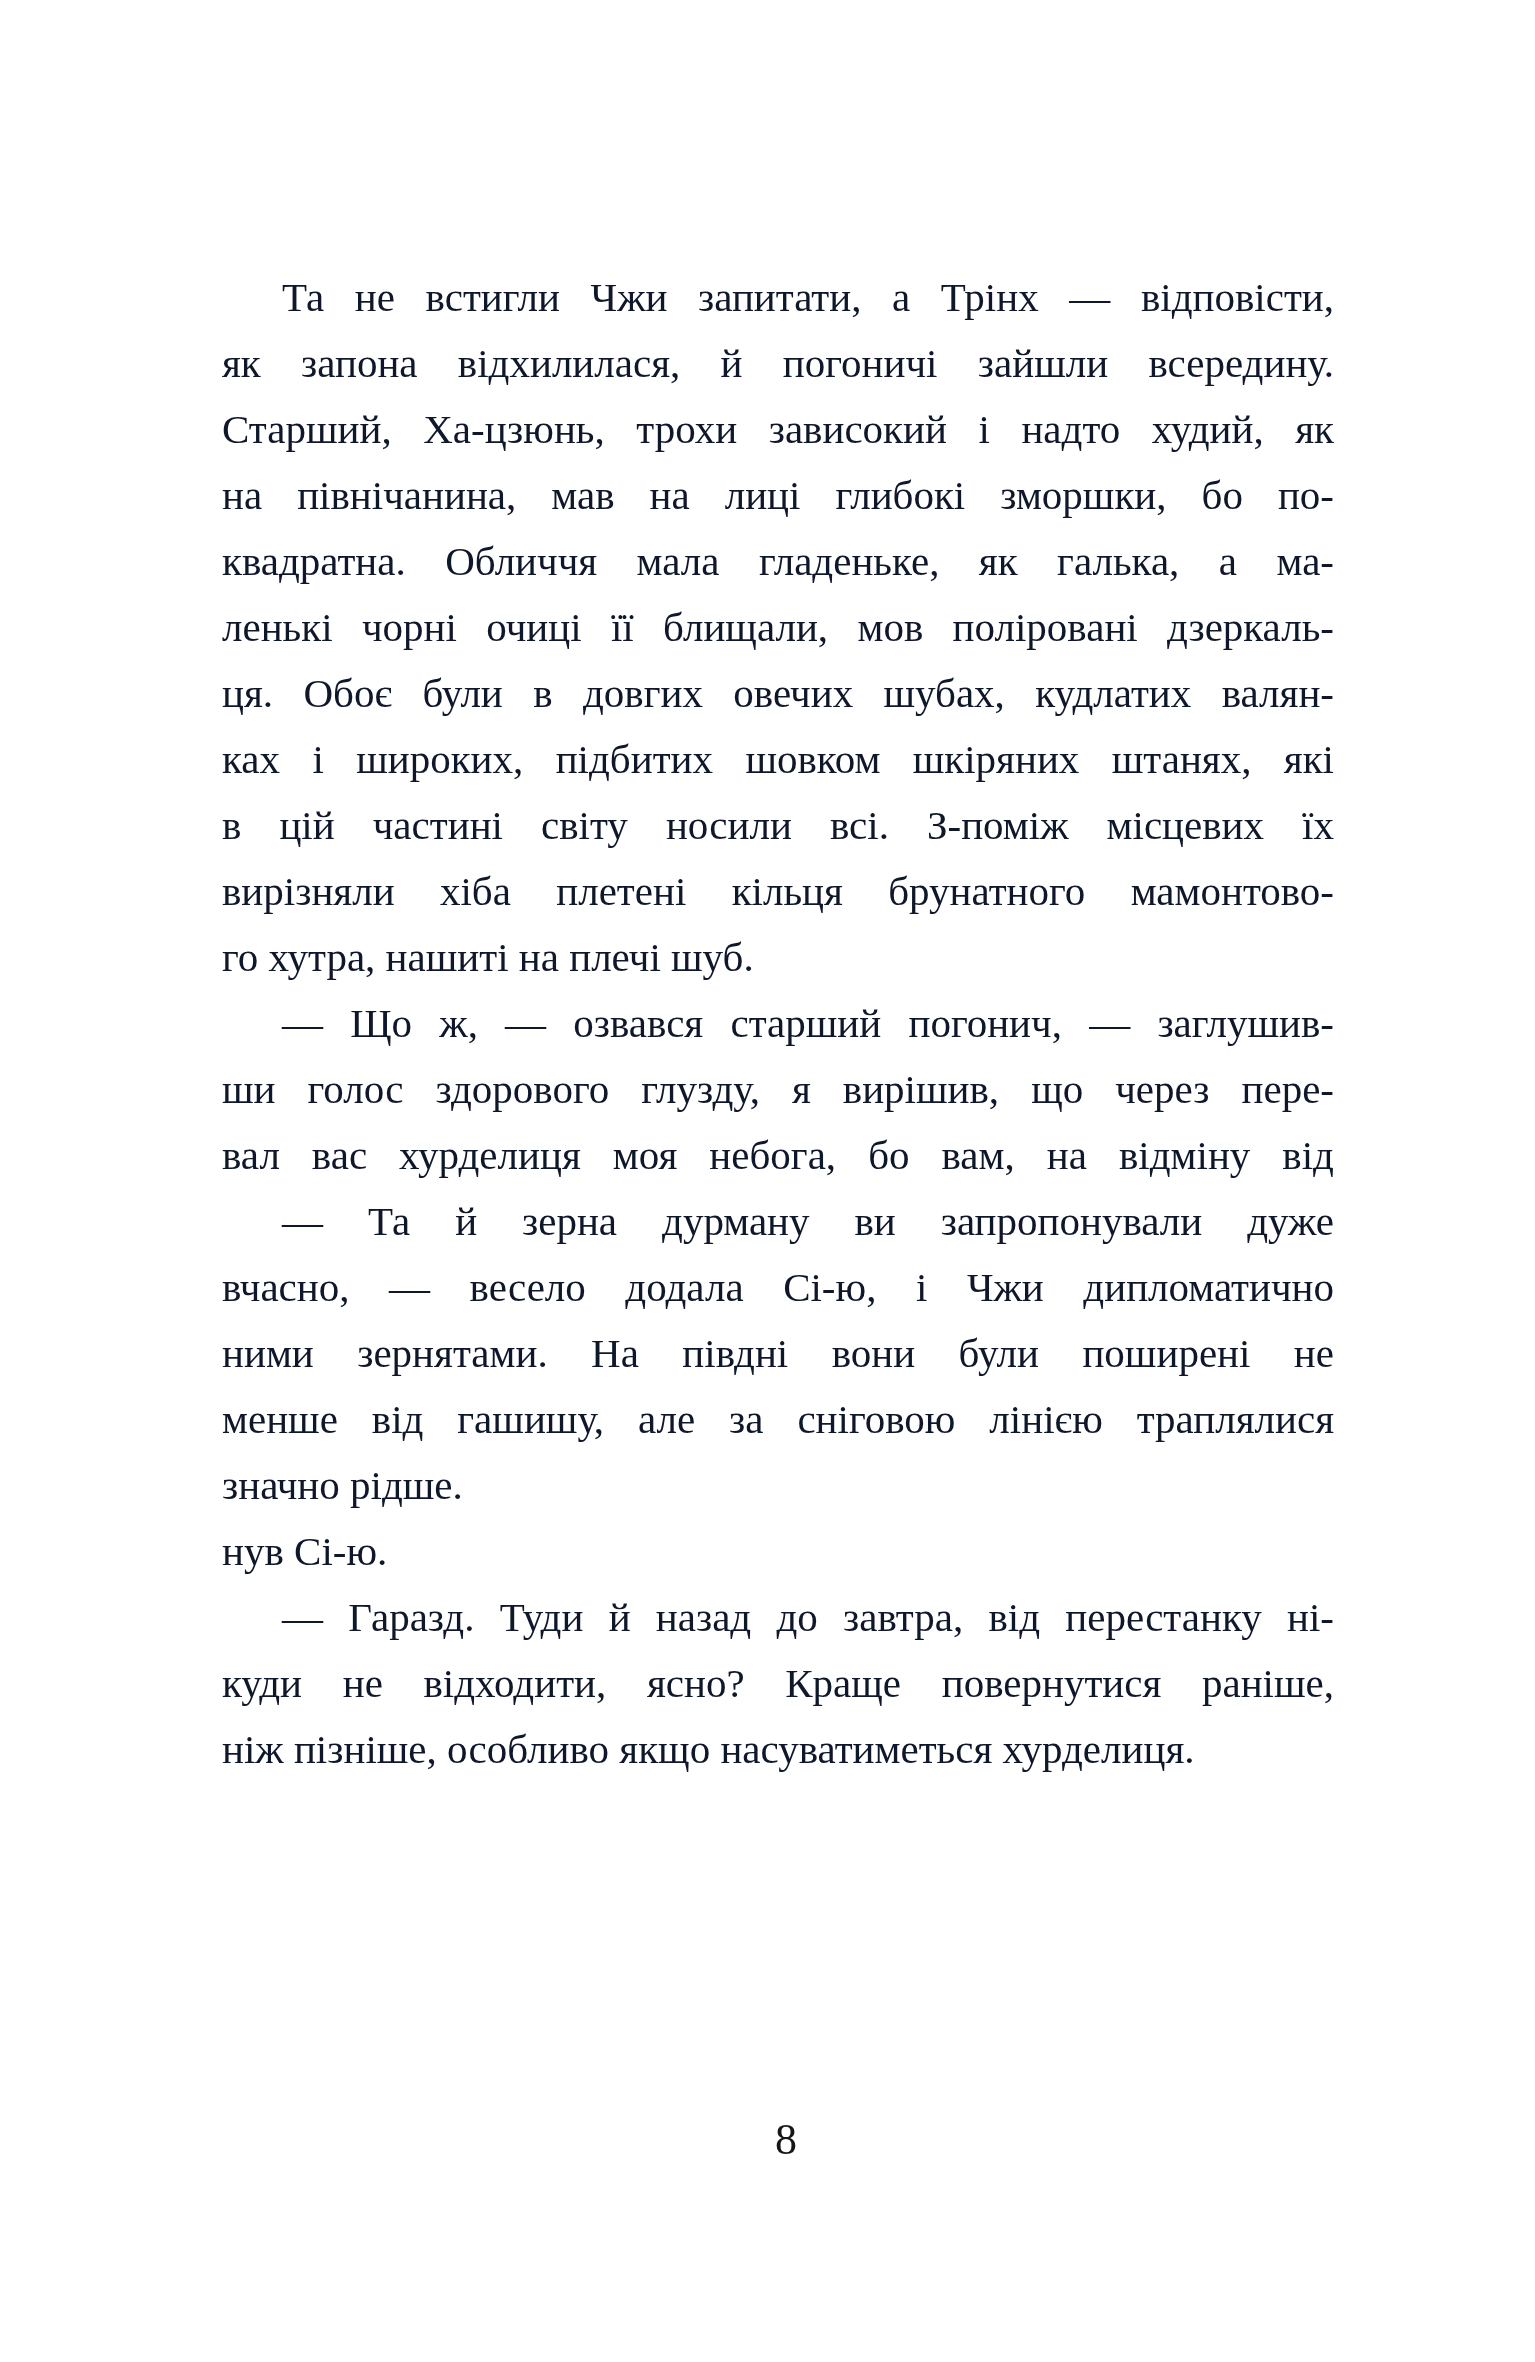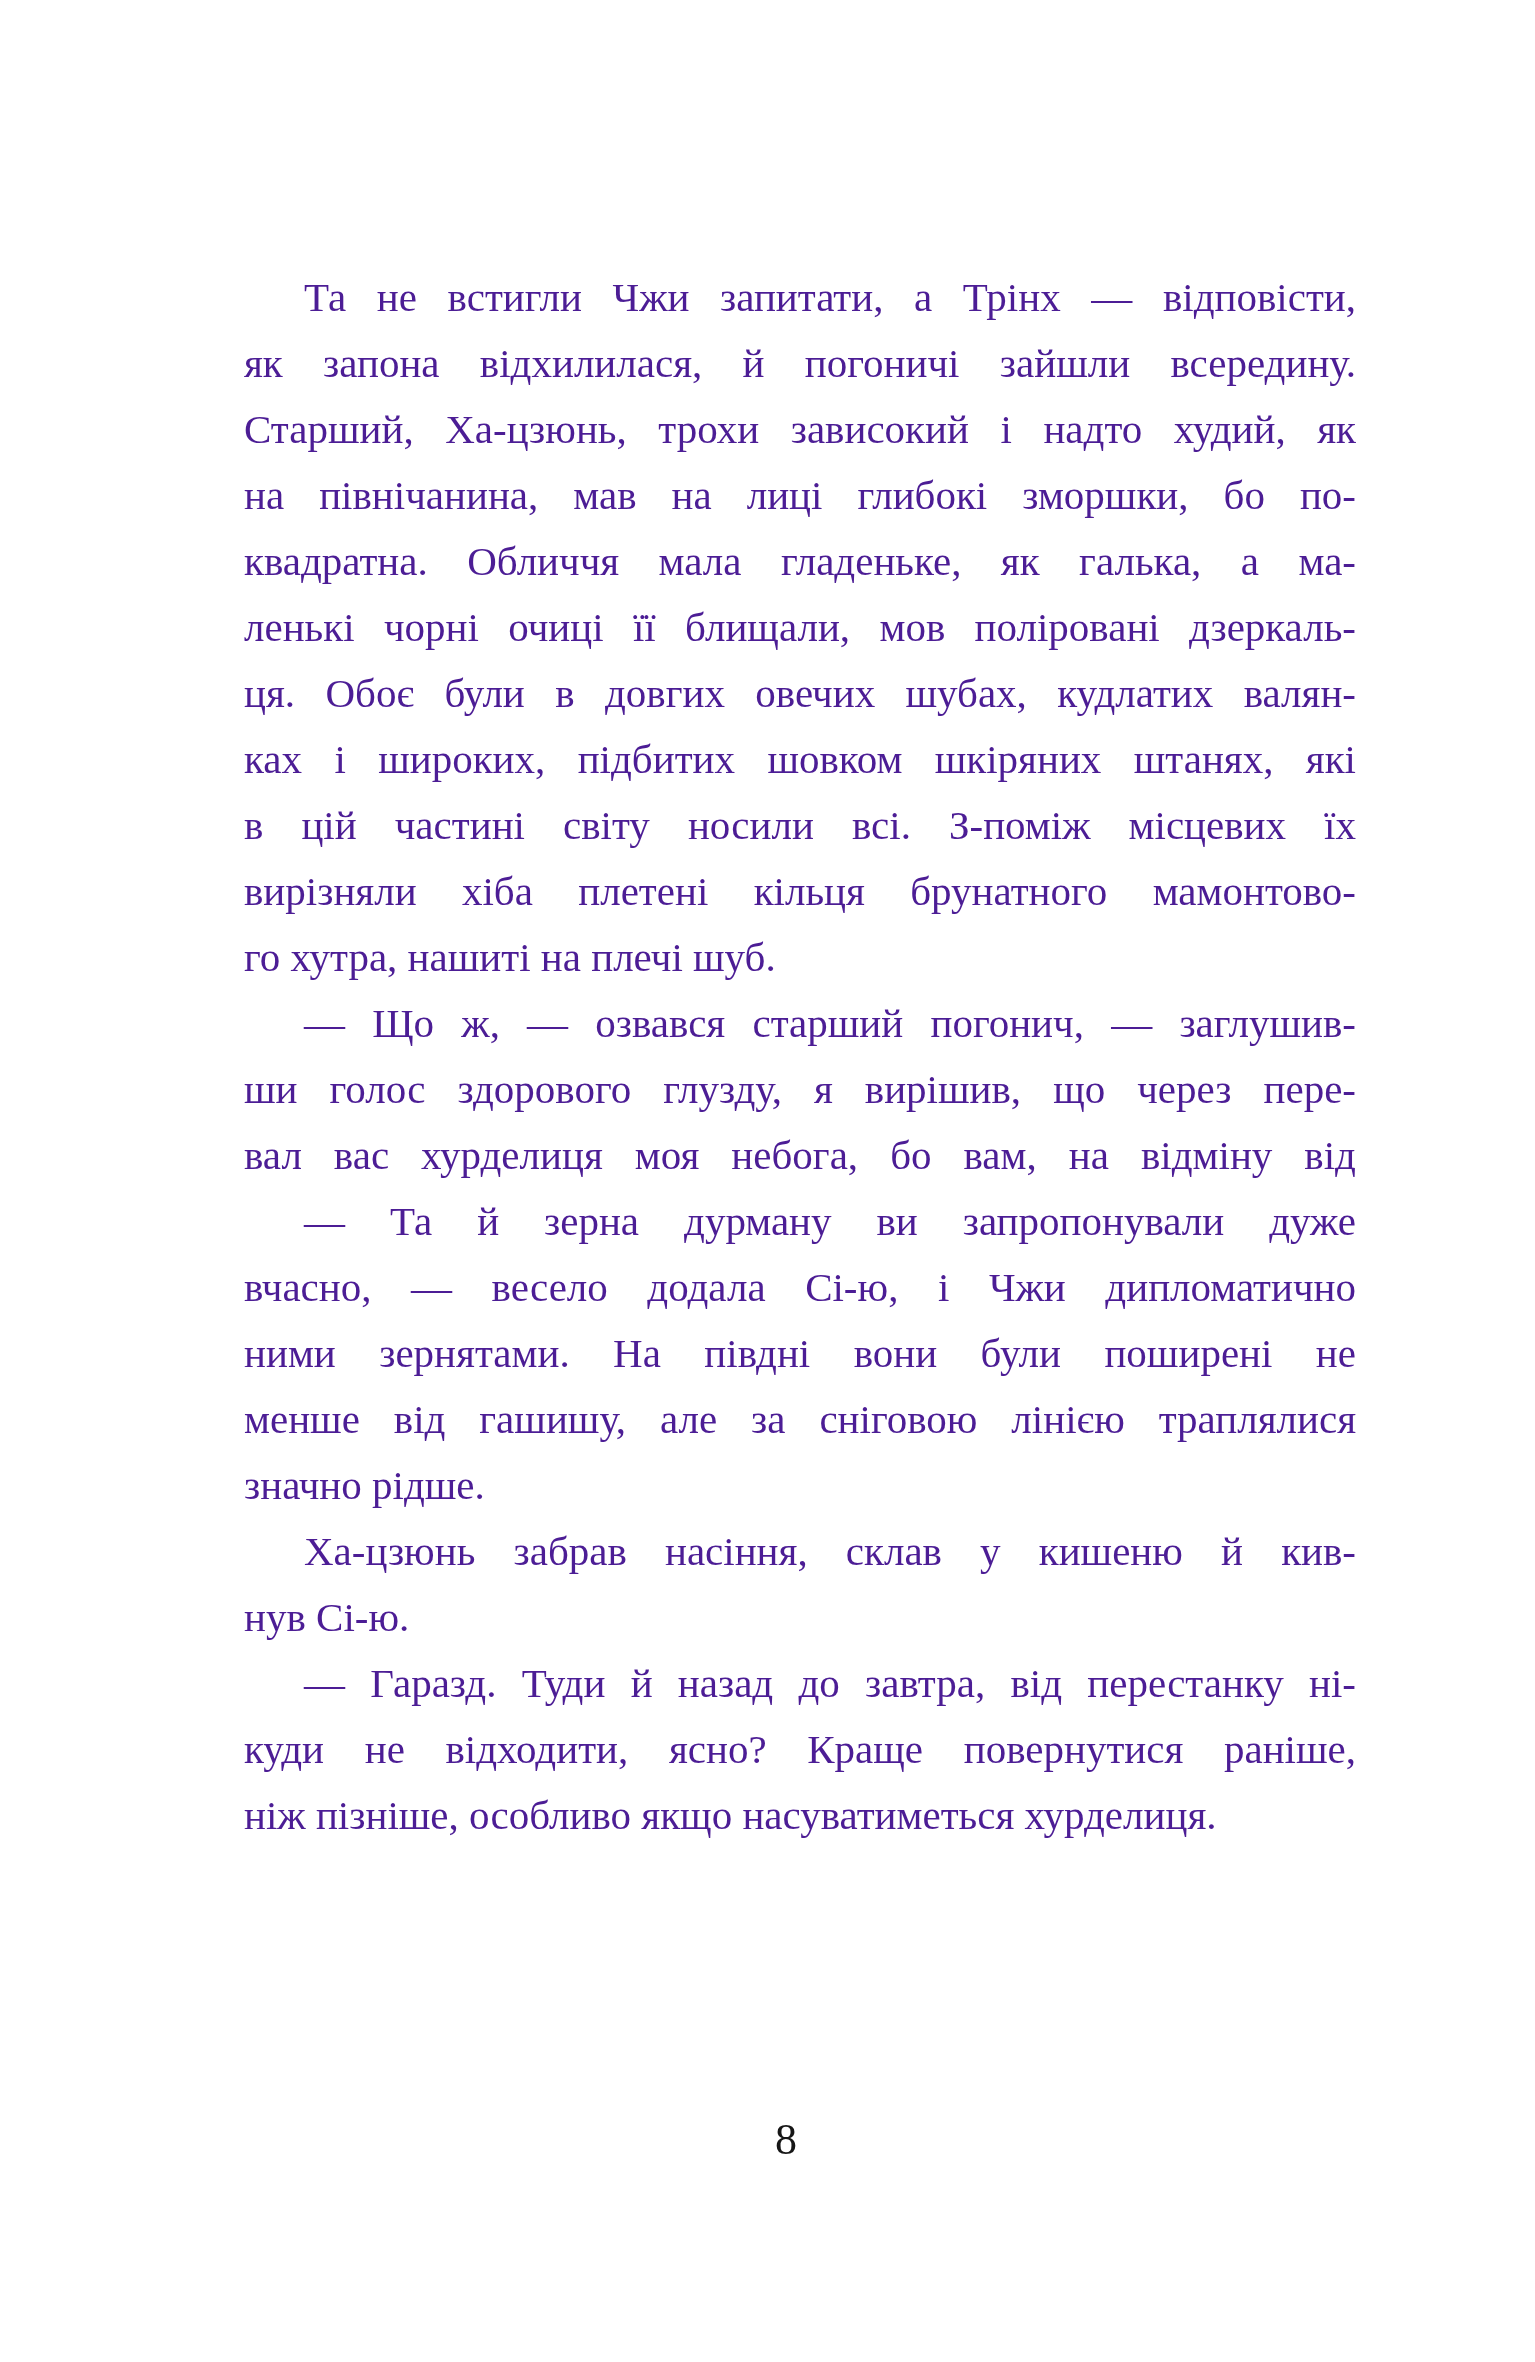--- a/index.html
+++ b/index.html
@@ -9,27 +9,27 @@
   }
   .page {
     position: relative;
     width: 1535px;
     height: 2362px;
     background: #ffffff;
     overflow: hidden;
   }
   .text-block {
     position: absolute;
-    left: 244px;
+    left: 222px;
     top: 264px;
     width: 1112px;
     font-family: "Liberation Serif", "DejaVu Serif", serif;
     font-size: 41px;
     line-height: 66px;
-    color: #4c1d95;
+    color: #0f172a;
     -webkit-font-smoothing: antialiased;
   }
   .line {
     height: 66px;
     text-align: justify;
     text-align-last: justify;
     white-space: nowrap;
   }
   .line.para-end {
     text-align-last: left;
@@ -66,20 +66,19 @@
       <div class="line">вирізняли хіба плетені кільця брунатного мамонтово-</div>
       <div class="line para-end">го хутра, нашиті на плечі шуб.</div>
       <div class="line para-start">— Що ж, — озвався старший погонич, — заглушив-</div>
       <div class="line">ши голос здорового глузду, я вирішив, що через пере-</div>
       <div class="line">вал вас хурделиця моя небога, бо вам, на відміну від</div>
       <div class="line para-start">— Та й зерна дурману ви запропонували дуже</div>
       <div class="line">вчасно, — весело додала Сі-ю, і Чжи дипломатично</div>
       <div class="line">ними зернятами. На півдні вони були поширені не</div>
       <div class="line">менше від гашишу, але за сніговою лінією траплялися</div>
       <div class="line para-end">значно рідше.</div>
-      <div class="line para-start">Ха-цзюнь забрав насіння, склав у кишеню й кив-</div>
       <div class="line para-end">нув Сі-ю.</div>
       <div class="line para-start">— Гаразд. Туди й назад до завтра, від перестанку ні-</div>
       <div class="line">куди не відходити, ясно? Краще повернутися раніше,</div>
       <div class="line para-end">ніж пізніше, особливо якщо насуватиметься хурделиця.</div>
     </div>
   <div class="page-number">8</div>
 </div>
 
 </body></html>

